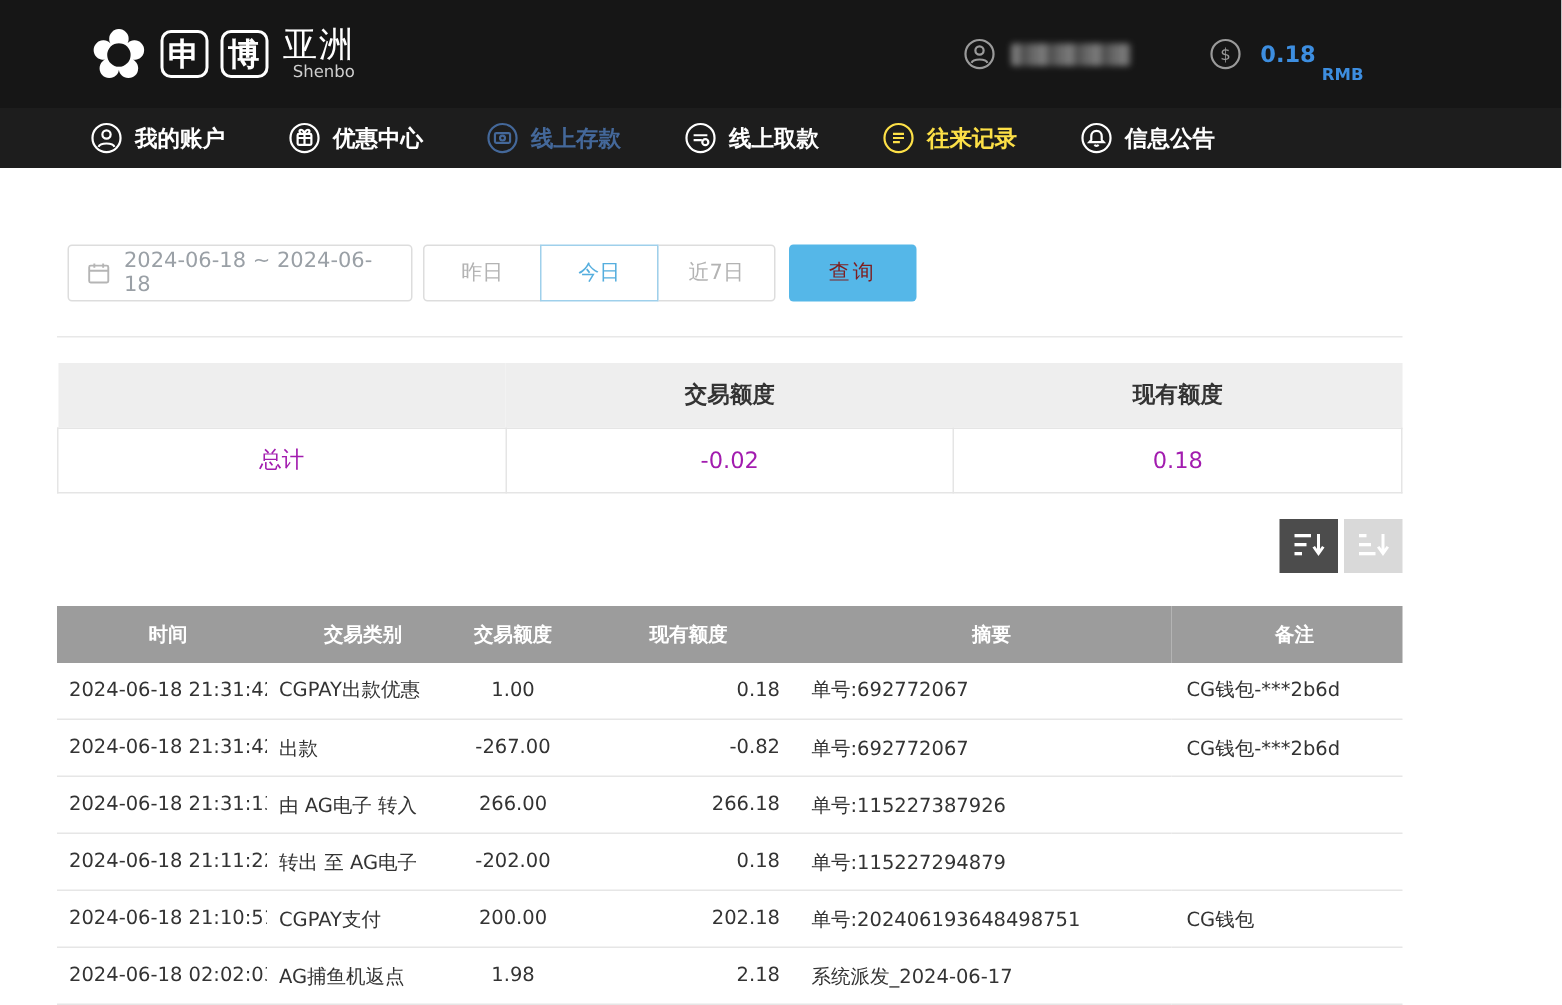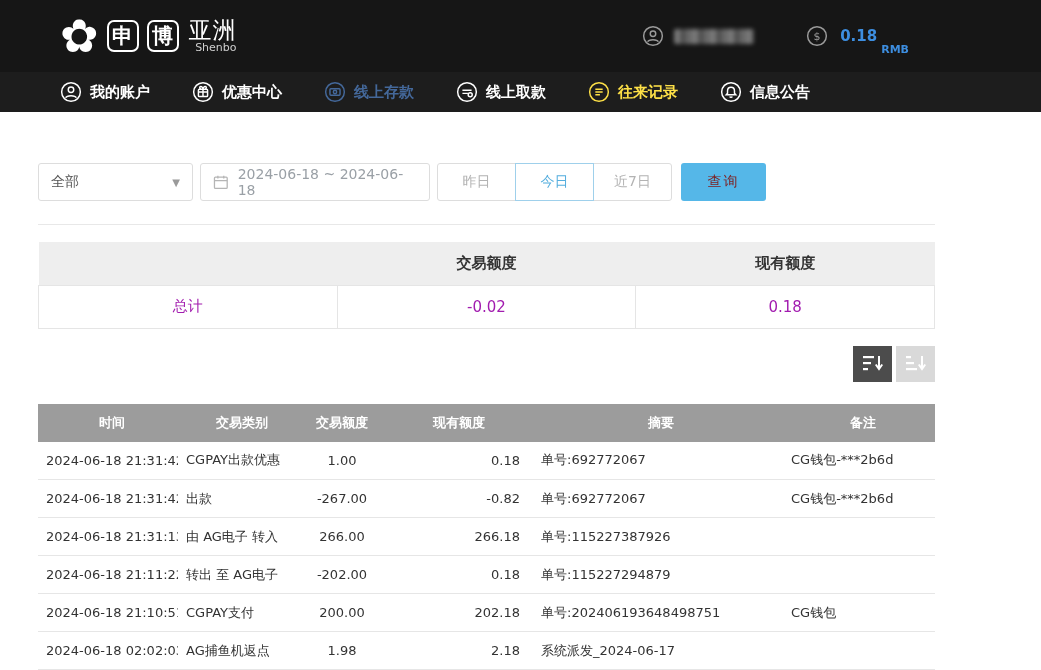--- a/index.html
+++ b/index.html
@@ -170,24 +170,20 @@
         <path d="M10.6 16.8a1.5 1.5 0 0 0 2.8 0"></path>
       </svg>
     </span>
     <span>信息公告</span>
   </div>
 </div>
 
 <div class="content">
 
   <div class="filters">
-    <div class="select">
-      <span>全部</span>
-      <span class="caret">▼</span>
-    </div>
     <div class="datebox">
       <svg viewBox="0 0 16 16" fill="none" stroke="currentColor" stroke-width="1.3">
         <rect x="1.5" y="3" width="13" height="11.5" rx="1"></rect>
         <path d="M1.5 6.5h13M5 1.5v3M11 1.5v3"></path>
       </svg>
       <span>2024-06-18 ~ 2024-06-18</span>
     </div>
     <div class="btn-group">
       <button class="qb">昨日</button>
       <button class="qb active">今日</button>

